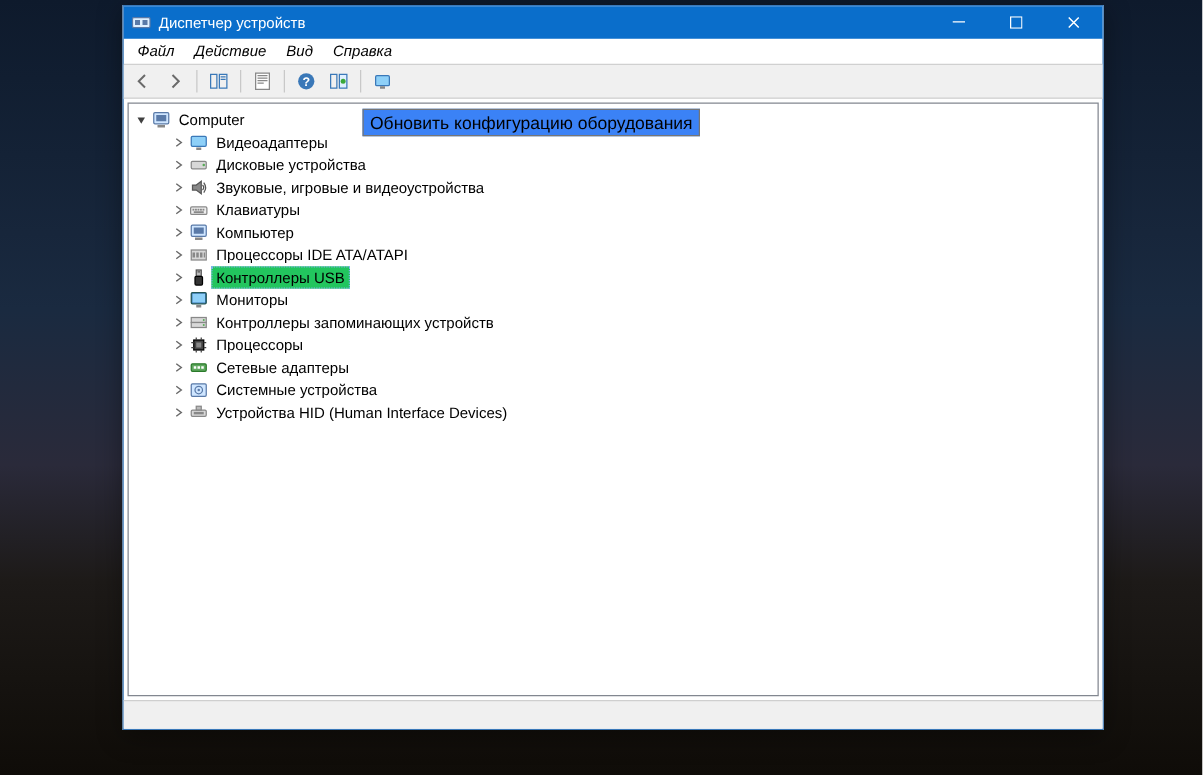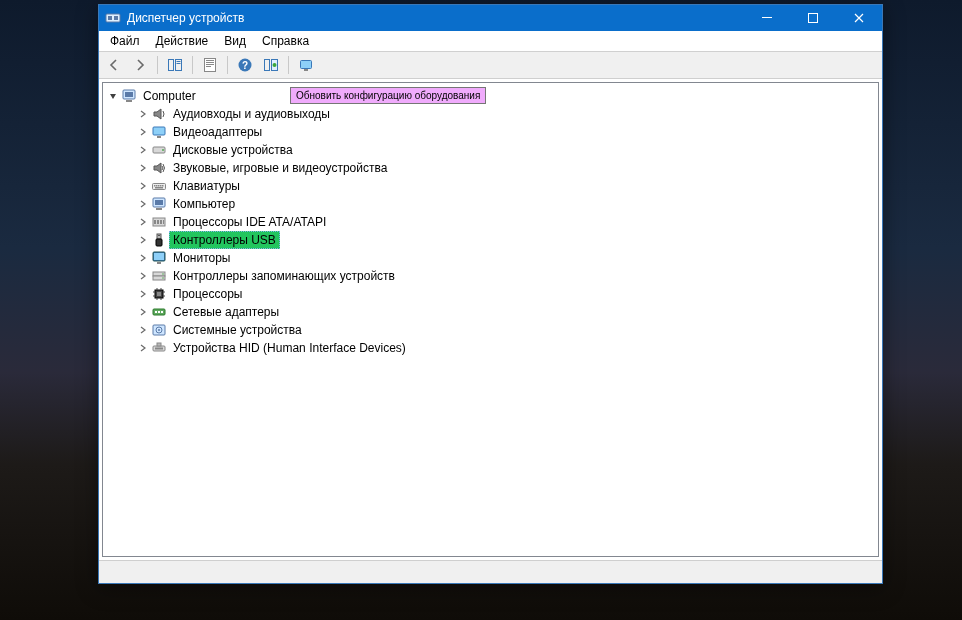--- a/index.html
+++ b/index.html
@@ -3,35 +3,35 @@
 <meta charset="utf-8">
 <style>
   html,body{margin:0;padding:0;width:962px;height:620px;overflow:hidden;font-family:"Segoe UI",Tahoma,sans-serif;font-size:12px;color:#000;}
   .desktop{width:962px;height:620px;background:linear-gradient(180deg,#0e1a2c 0%,#1a2a40 40%,#2a2a3a 60%,#1d1a18 75%,#0f0c08 100%);position:relative;}
   .window{position:absolute;left:98px;top:4px;width:783px;height:578px;background:#fff;border:1px solid #3a78b8;box-shadow:0 4px 20px rgba(0,0,0,.4);display:flex;flex-direction:column;}
   .titlebar{height:26px;background:#0a6ecb;display:flex;align-items:center;color:#fff;flex:none;}
   .titlebar .app-icon{width:16px;height:16px;margin:0 6px;display:inline-flex;align-items:center;justify-content:center;}
   .titlebar .title{flex:1;font-size:12px;}
   .titlebar .sys-btn{width:46px;height:26px;display:flex;align-items:center;justify-content:center;}
   .menubar{height:20px;display:flex;align-items:center;padding:0 4px;gap:2px;border-bottom:1px solid #d0d0d0;flex:none;}
-  .menubar .menu-item{padding:2px 7px;border-radius:2px;}
+  .menubar .menu-item{padding:2px 7px;border-radius:2px;font-style:italic;}
   .toolbar{height:26px;display:flex;align-items:center;padding:0 3px;gap:2px;border-bottom:1px solid #cfcfcf;flex:none;background:#f0f0f0;}
   .toolbar .tbtn{width:22px;height:22px;display:flex;align-items:center;justify-content:center;border:1px solid transparent;border-radius:2px;}
   .toolbar .sep{width:1px;height:18px;background:#c8c8c8;margin:0 3px;}
   .content{flex:1;margin:3px;border:1px solid #828790;background:#fff;overflow:auto;position:relative;padding:2px 0 0 2px;}
   .tree{padding:2px 0;}
   .tree-row{display:flex;align-items:center;height:18px;position:relative;gap:2px;}
   .tree-row .label{padding:1px 3px;border:1px dotted transparent;white-space:nowrap;}
   .tree-row.selected .label{background:#22c55e;border:1px dotted #7eb4ea;}
   .caret{width:12px;height:12px;display:inline-flex;align-items:center;justify-content:center;color:#6b6b6b;}
   .caret svg{display:block;}
   .tree-icon{width:16px;height:16px;display:inline-flex;align-items:center;justify-content:center;}
   .root-row{margin-left:2px;}
   .child-row{margin-left:32px;}
-  .tooltip{position:absolute;background:#f0abfc;border:1px solid #767676;padding:2px 5px;font-size:10px;white-space:nowrap;}
+  .tooltip{position:absolute;background:#3b82f6;border:1px solid #767676;padding:2px 5px;font-size:14px;white-space:nowrap;}
   .statusbar{height:22px;flex:none;border-top:1px solid #cfcfcf;background:#f0f0f0;}
 </style>
 </head>
 <body>
 
 <div class="desktop">
   <div class="window">
     <div class="titlebar">
       <span class="app-icon">
         <svg width="16" height="16" viewBox="0 0 16 16">
@@ -137,34 +137,20 @@
         </div>
         <div id="tree-children">
             <div class="tree-row child-row">
               <span class="caret">
                 <svg width="10" height="10" viewBox="0 0 10 10">
                   <path d="M3 2 L7 5 L3 8" fill="none" stroke="#6b6b6b" stroke-width="1.2"></path>
                 </svg>
               </span>
               <span class="tree-icon">
                 <svg width="16" height="16" viewBox="0 0 16 16">
-                  <path d="M3 6 H6 L10 3 V13 L6 10 H3 Z" fill="#888" stroke="#555"></path>
-                  <path d="M12 5 Q14 8 12 11" fill="none" stroke="#555"></path>
-                </svg>
-              </span>
-              <span class="label">Аудиовходы и аудиовыходы</span>
-            </div>
-            <div class="tree-row child-row">
-              <span class="caret">
-                <svg width="10" height="10" viewBox="0 0 10 10">
-                  <path d="M3 2 L7 5 L3 8" fill="none" stroke="#6b6b6b" stroke-width="1.2"></path>
-                </svg>
-              </span>
-              <span class="tree-icon">
-                <svg width="16" height="16" viewBox="0 0 16 16">
                   <rect x="2" y="3" width="12" height="8" rx="1" fill="#8ed0f8" stroke="#3a78b8"></rect>
                   <rect x="6" y="12" width="4" height="2" fill="#888"></rect>
                 </svg>
               </span>
               <span class="label">Видеоадаптеры</span>
             </div>
             <div class="tree-row child-row">
               <span class="caret">
                 <svg width="10" height="10" viewBox="0 0 10 10">
                   <path d="M3 2 L7 5 L3 8" fill="none" stroke="#6b6b6b" stroke-width="1.2"></path>

